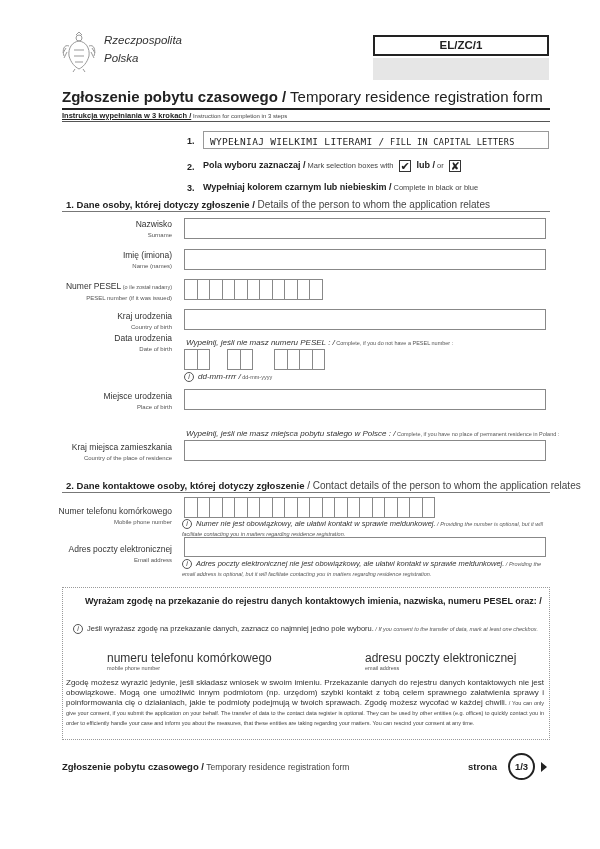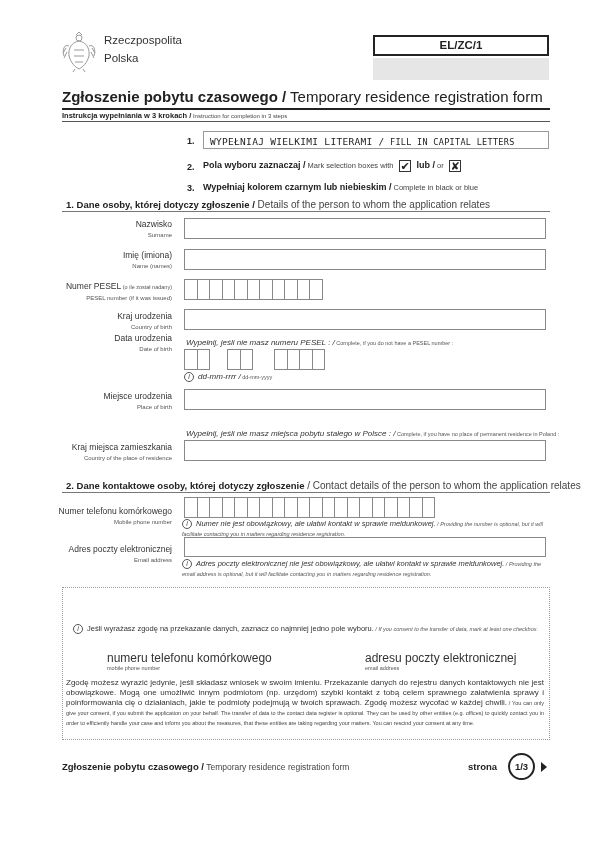--- a/index.html
+++ b/index.html
@@ -7,39 +7,39 @@
   body {
     position: relative;
     font-family: "Liberation Sans", "DejaVu Sans", sans-serif;
     color: #222;
     overflow: hidden;
   }
   .abs { position: absolute; }
 
   
   .crest { left: 60px; top: 30px; width: 38px; height: 42px; }
-  .country { left: 104px; top: 31px; font-size: 11.5px; line-height: 18px; color: #333; }
+  .country { left: 104px; top: 31px; font-size: 11.5px; line-height: 18px; color: #333; font-style: italic; }
   .code-box {
     left: 373px; top: 35px; width: 176px; height: 21px;
     border: 2px solid #222; text-align: center;
     font-size: 11.5px; font-weight: bold; line-height: 17px;
   }
   .code-grey {
     left: 373px; top: 58px; width: 176px; height: 22px;
     background: #e6e6e6;
   }
 
   
   .title {
     left: 62px; top: 88px; font-size: 15px; white-space: nowrap;
   }
   .title b { font-weight: bold; }
   .title-rule { left: 62px; top: 108px; width: 488px; height: 2px; background: #222; }
   .instr { left: 62px; top: 111px; font-size: 7.5px; white-space: nowrap; }
-  .instr b { font-weight: bold; }
+  .instr b { font-weight: bold; text-decoration: underline; }
   .instr .en { font-size: 6px; color: #444; }
   .instr-rule { left: 62px; top: 121px; width: 488px; height: 1px; background: #555; }
 
   
   .step-num { font-size: 9px; font-weight: bold; }
   .caps-box {
     left: 203px; top: 131px; width: 346px; height: 18px;
     border: 1px solid #999; font-family: "DejaVu Sans Mono", monospace;
     font-size: 9.5px; line-height: 19px; padding-left: 6px; letter-spacing: 0.3px;
     white-space: nowrap;
@@ -281,20 +281,21 @@
 <div class="abs lbl" style="top:544px;">
   <span class="pl">Adres poczty elektronicznej</span>
   <span class="en">Email address</span>
 </div>
 <input class="abs field" style="left: 184px; top: 537px; width: 362px; height: 20px;" value="">
 <div class="abs note" style="left:182px; top:559px; width:368px;">
   <span class="info-icon">i</span><span>Adres poczty elektronicznej nie jest obowiązkowy, ale ułatwi kontakt w sprawie meldunkowej.</span><span class="en"> / Providing the email address is optional, but it will facilitate contacting you in matters regarding residence registration.</span>
 </div>
 
 <div class="abs consent">
+  <div class="abs consent-title" style="left:22px; top:8px;">Wyrażam zgodę na przekazanie do rejestru danych kontaktowych imienia, nazwiska, numeru PESEL oraz:   /</div>
   <div class="abs note" style="left:10px; top:36px; width:468px; font-style:normal;">
     <span class="info-icon">i</span><span>Jeśli wyrażasz zgodę na  przekazanie danych, zaznacz co najmniej jedno pole wyboru.</span><span class="en" style="font-style:italic;"> / If you consent to the transfer of data, mark at least one checkbox.</span>
   </div>
   <div class="abs" style="left:44px; top:63px;">
     <div class="opt-pl">numeru telefonu komórkowego</div>
     <div class="opt-en">mobile phone number</div>
   </div>
   <div class="abs" style="left:302px; top:63px;">
     <div class="opt-pl">adresu poczty elektronicznej</div>
     <div class="opt-en">email address</div>

